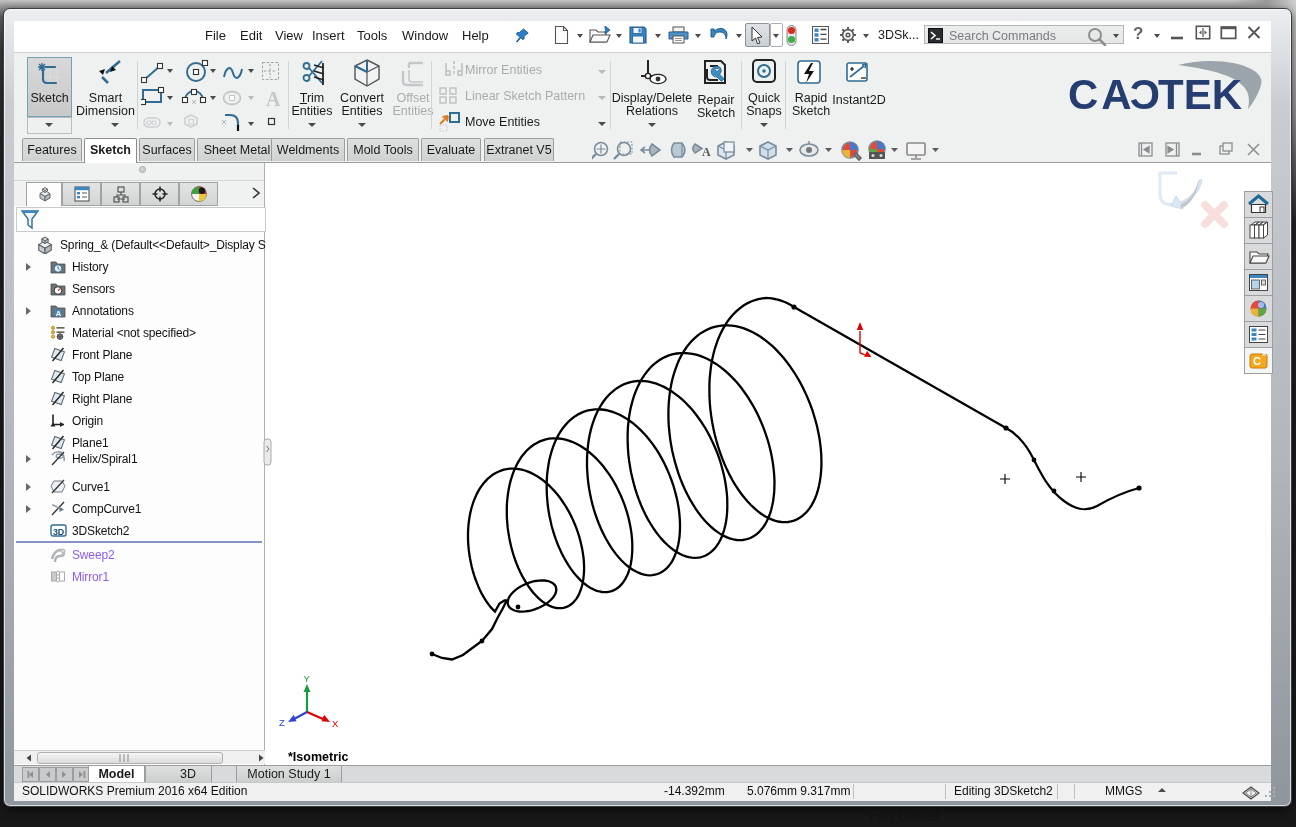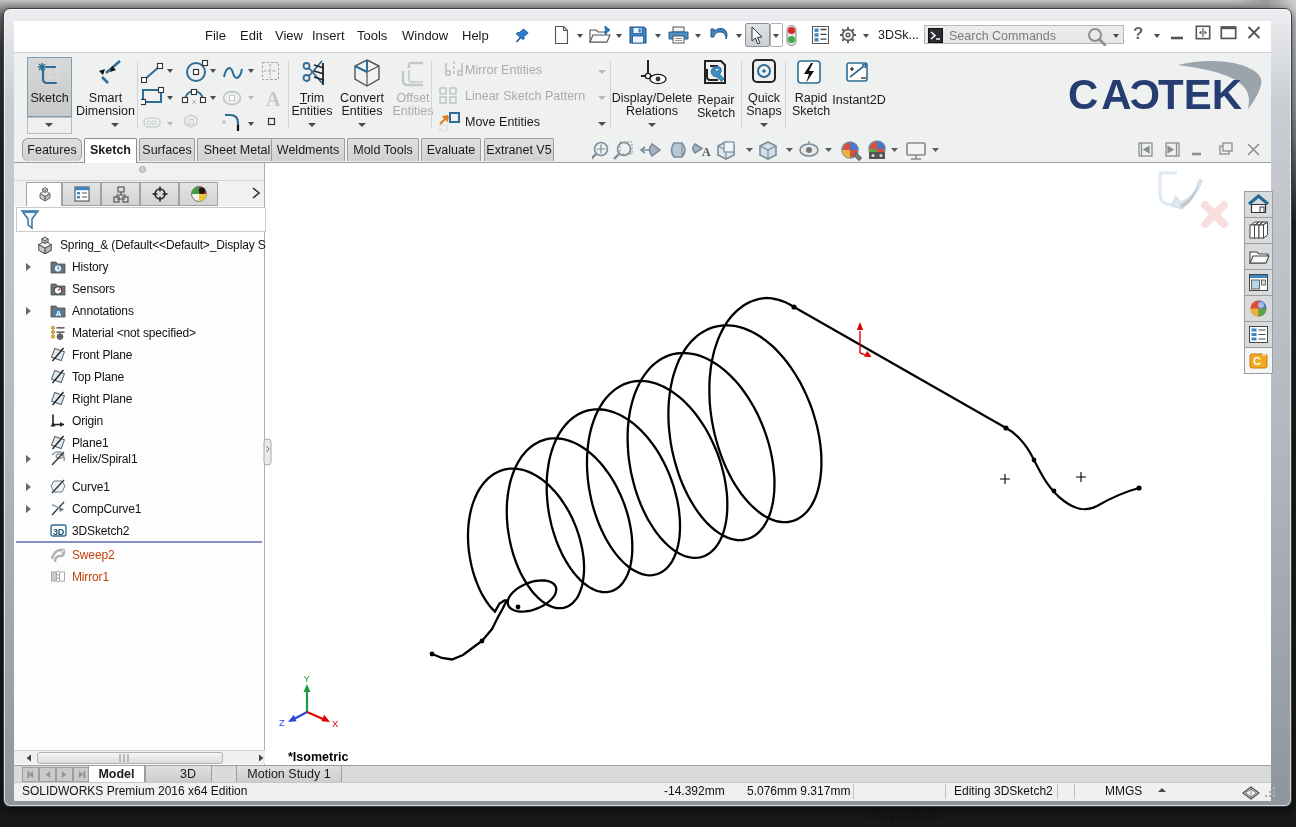--- a/index.html
+++ b/index.html
@@ -33,21 +33,21 @@
 #main { position:absolute; left:0; top:142px; width:1257px; height:602px; background:#fff; }
 
 #lpanel { position:absolute; left:0; top:0; width:251px; height:602px; background:#fdfdfd; border-right:1px solid #b0b0b0; }
 #lpanel-top { position:absolute; left:0; top:0; width:250px; height:18px; background:#f0f1f1; border-bottom:1px solid #d5d5d5; }
 #ptabs { position:absolute; left:0; top:18px; width:250px; height:25px; background:#f0f1f1; }
 .ptab { position:absolute; top:1px; width:40px; height:24px; background:linear-gradient(180deg,#e3e4e4,#d2d3d3); border:1px solid #a0a2a3; }
 .ptab.active { background:#fdfdfd; border-bottom:none; }
 #filterrow { position:absolute; left:2px; top:44px; width:250px; height:25px; border:1px solid #c9cbcc; background:#fff; }
 .trow { position:absolute; left:0; height:22px; width:250px; font-size:12px; color:#111; letter-spacing:-0.15px; }
 .trow .txt { position:absolute; left:58px; top:4px; white-space:nowrap; }
-.trow.grey .txt { color:#c2410c; }
+.trow.grey .txt { color:#8b5cf6; }
 .ticon { position:absolute; top:3px; }
 .arr { position:absolute; left:12px; top:7px; width:0; height:0; border-top:4px solid transparent; border-bottom:4px solid transparent; border-left:5px solid #6a6a6a; }
 #hscroll { position:absolute; left:0; top:587px; width:251px; height:14px; background:#f0f0f0; border-top:1px solid #d0d0d0; }
 #vpsvg { pointer-events:none; }
 
 #viewport { position:absolute; left:252px; top:0; width:1005px; height:602px; background:#fff; }
 
 #btabs { position:absolute; left:0; top:744px; width:1257px; height:17px; background:#d8dadb; border-top:1px solid #9b9d9e; }
 .btab { position:absolute; top:0; height:17px; background:linear-gradient(180deg,#dfe1e1,#cbcdce); border:1px solid #9b9d9e; border-top:none; font-size:12.5px; color:#1a1a1a; text-align:center; line-height:16px; }
 .btab.active { background:#fff; font-weight:bold; }
@@ -363,21 +363,21 @@
     <svg style="position:absolute;left:1052px;top:4px;" width="205" height="64" viewBox="0 0 205 64">
       <path d="M112,8 C140,1 170,4 185,12 C193,16 197,22 195,28 C192,38 187,46 182,52 C184,42 183,36 178,30 C170,20 150,13 112,8 Z" fill="#9ba4ab"></path>
       <text x="2" y="52" font-size="42" font-weight="bold" fill="#263d72" font-family="Liberation Sans" letter-spacing="3">CA</text>
       <g transform="translate(94,0) scale(-1,1)">
           <text x="0" y="52" font-size="42" font-weight="bold" fill="#263d72" font-family="Liberation Sans">C</text>
         </g>
       <text x="92" y="52" font-size="42" font-weight="bold" fill="#263d72" font-family="Liberation Sans">TEK</text>
     </svg>
   </div>
   <div id="tabrow">
-    <div class="ctab" style="left:8px;width:60px;border-radius:6px;">Features</div>
+    <div class="ctab" style="left:8px;width:60px;">Features</div>
     <div class="ctab active" style="left:70px;width:53px;">Sketch</div>
     <div class="ctab" style="left:125px;width:56px;">Surfaces</div>
     <div class="ctab" style="left:183px;width:80px;">Sheet Metal</div>
     <div class="ctab" style="left:257px;width:74px;">Weldments</div>
     <div class="ctab" style="left:333px;width:72px;">Mold Tools</div>
     <div class="ctab" style="left:407px;width:60px;">Evaluate</div>
     <div class="ctab" style="left:470px;width:70px;">Extranet V5</div>
     <svg style="position:absolute;left:578px;top:3px;" width="370" height="22" viewBox="0 0 370 22">
       <g fill="none" stroke="#7b8d9b" stroke-width="1.6">
         <circle cx="9" cy="9" r="6.5"></circle>

